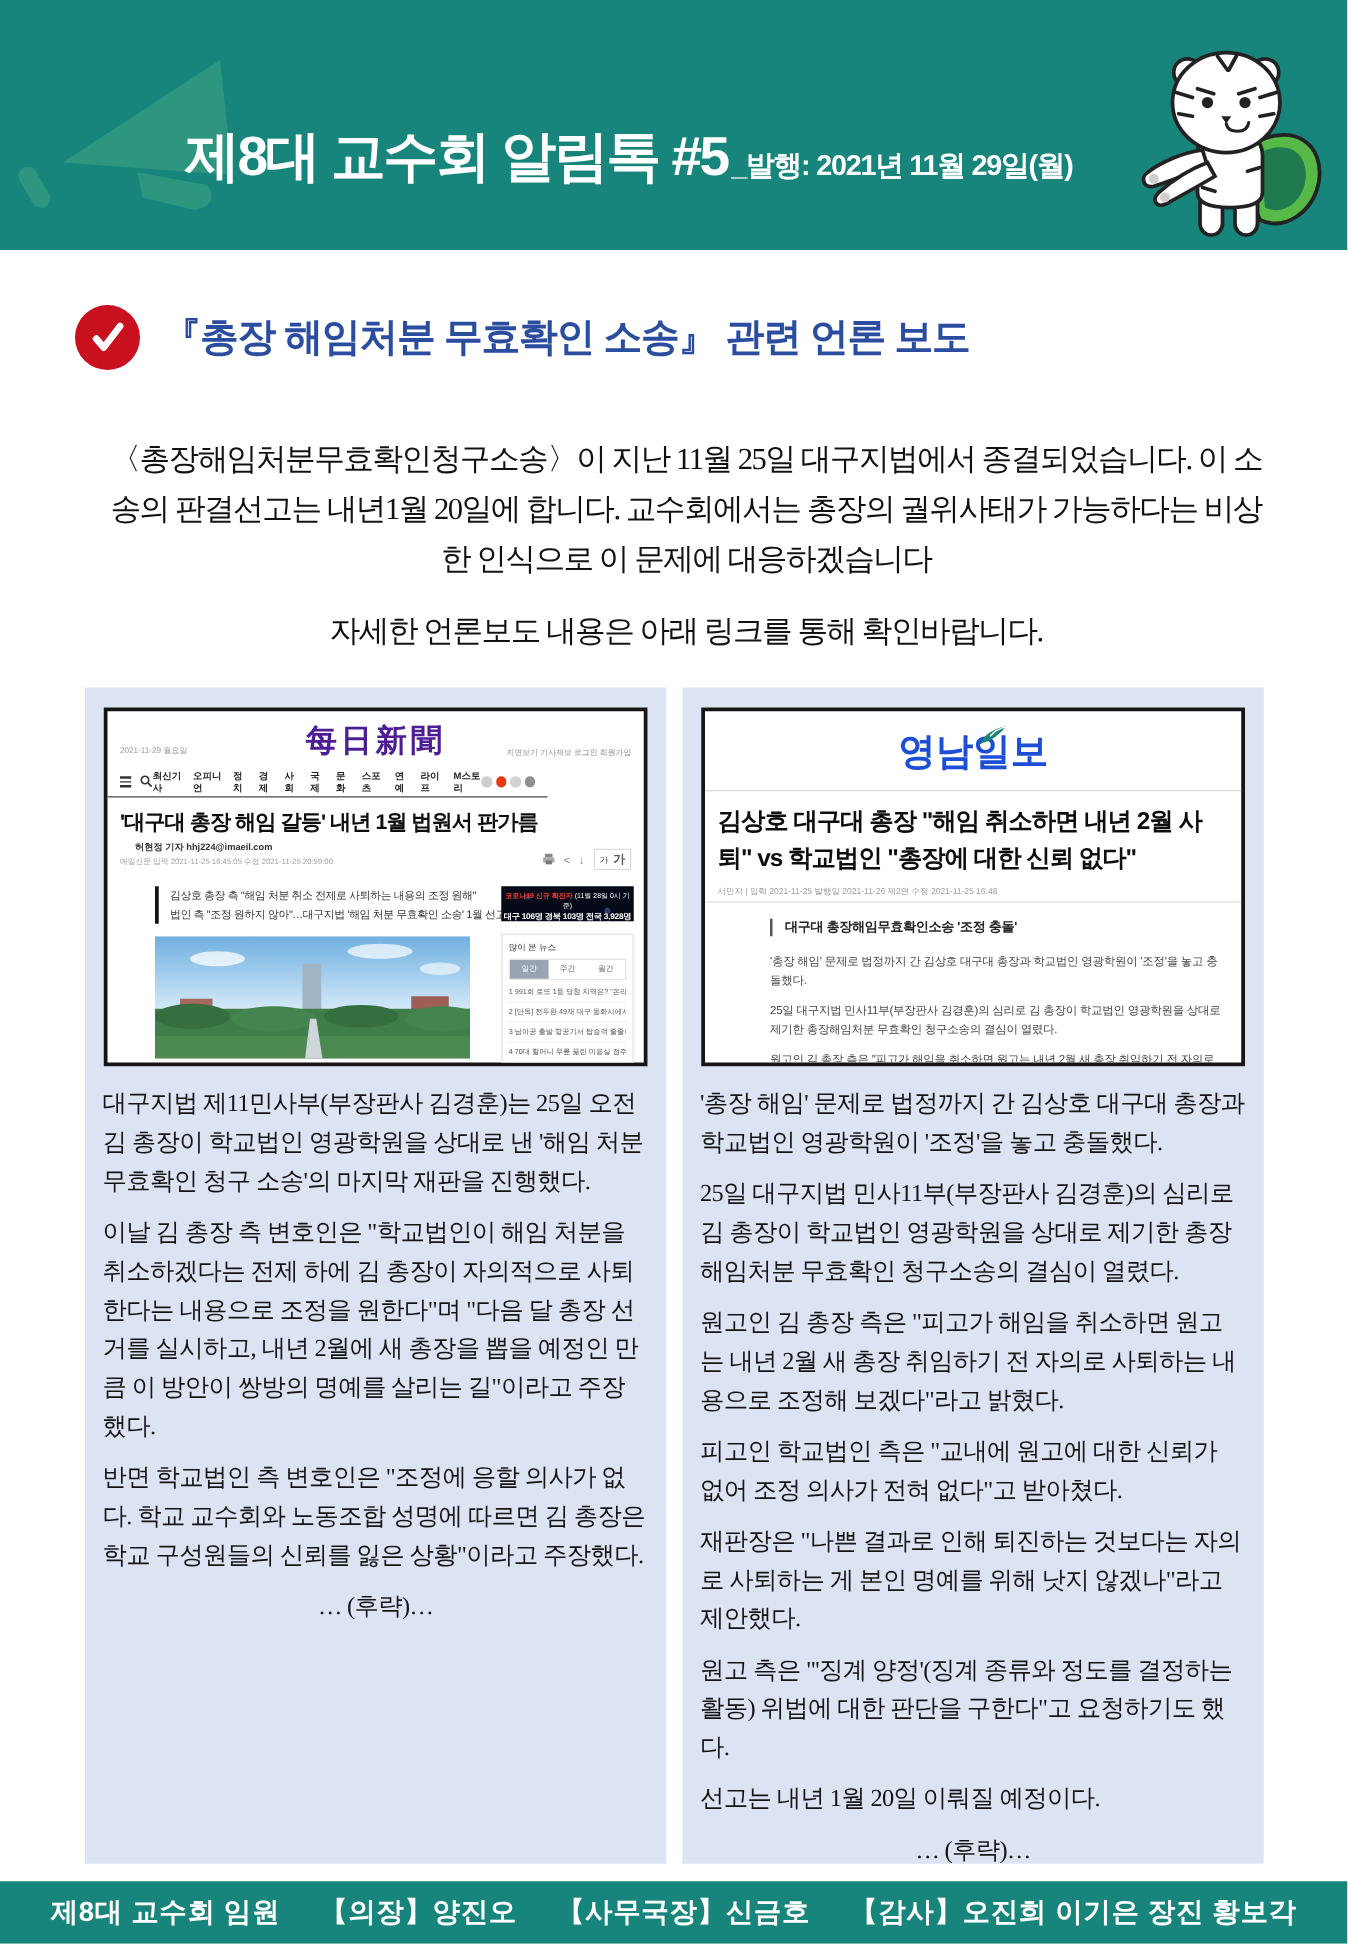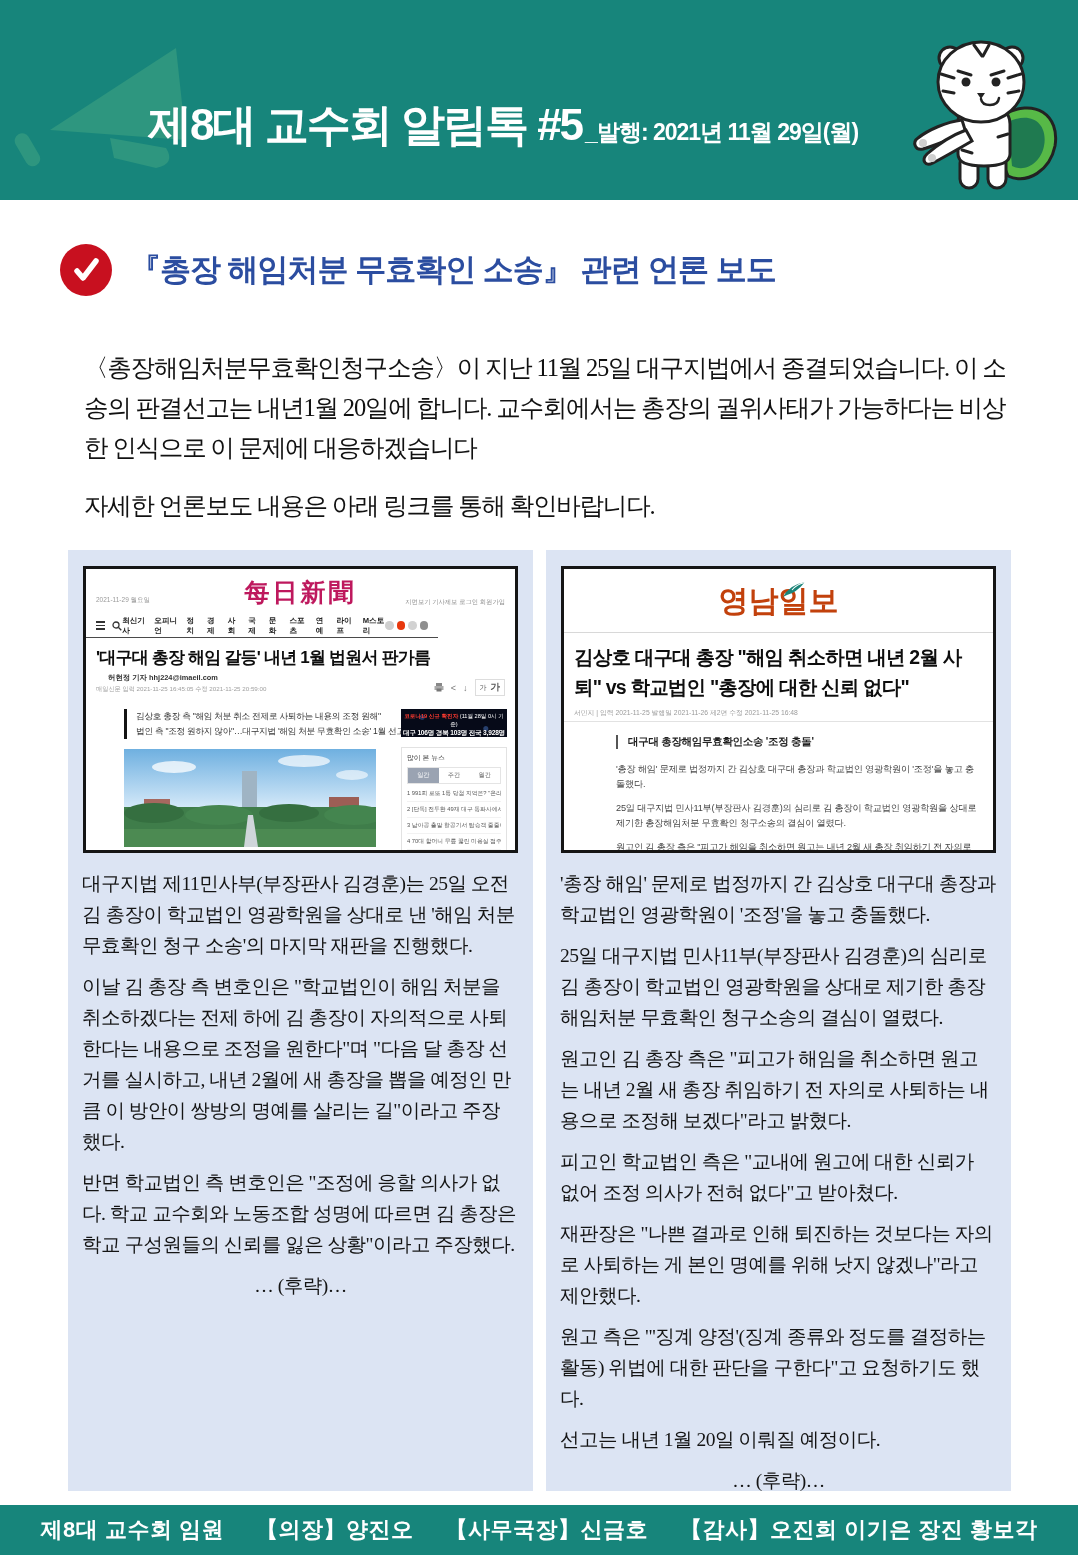--- a/index.html
+++ b/index.html
@@ -18,39 +18,39 @@
   
   .check-row{position:absolute;left:60px;top:244px;display:flex;align-items:center;gap:18px;}
   .check-circle{width:52px;height:52px;border-radius:50%;background:#c8101f;
        display:flex;align-items:center;justify-content:center;flex:none;}
   .section-title{font-size:31px;font-weight:bold;color:#2b4da0;letter-spacing:-1px;}
 
   
   .intro{position:absolute;left:84px;top:348px;width:930px;
        font-family:"Liberation Serif","DejaVu Serif",serif;
        font-size:24.5px;letter-spacing:-1.2px;line-height:40px;color:#111;}
-  .intro p{margin:0 0 18px 0;}
+  .intro p{margin:0 0 18px 0;text-align:center;}
 
   
   .panel{position:absolute;top:550px;width:465px;height:941px;background:#dce4f3;}
   .panel-left{left:68px;}
   .panel-right{left:546px;}
   .card{position:absolute;left:15px;top:16px;width:429px;height:281px;background:#fff;
        border:3px solid #151515;overflow:hidden;}
   .article{position:absolute;left:14px;top:318px;width:437px;
        font-family:"Liberation Serif","DejaVu Serif",serif;
        font-size:19.5px;line-height:31px;letter-spacing:-0.5px;color:#141414;}
   .article p{margin:0 0 10px 0;}
   .ellipsis{text-align:center;margin-top:4px;}
 
   
   .m-date{position:absolute;left:10px;top:27px;font-size:6.5px;color:#9a9a9a;}
   .m-logo{position:absolute;left:0;right:0;top:7px;text-align:center;
        font-family:"Liberation Serif",serif;font-size:25px;font-weight:bold;
-       letter-spacing:3px;color:#be185d;}
+       letter-spacing:3px;color:#4c1d95;}
   .m-toplinks{position:absolute;right:10px;top:29px;font-size:6.3px;color:#8d8d8d;}
   .m-nav{position:absolute;left:0;top:45px;width:352px;height:24px;
        border-bottom:1.6px solid #4a4a4a;display:flex;align-items:center;
        padding:0 10px;box-sizing:border-box;}
   .m-burger{width:11px;display:flex;flex-direction:column;gap:2px;margin-right:7px;}
   .m-burger i{display:block;height:1.6px;background:#333;}
   .m-menu{display:flex;gap:9px;font-size:7.6px;font-weight:bold;color:#222;margin:0 auto;}
   .m-dots{display:flex;gap:3px;align-items:center;}
   .dot{width:8.5px;height:8.5px;border-radius:50%;}
   .m-headline{position:absolute;left:10px;top:77px;font-size:17px;font-weight:bold;
@@ -74,21 +74,21 @@
        border:1px solid #e2e2e2;padding:5px 5px 0 5px;box-sizing:border-box;}
   .m-news-title{font-size:6.8px;color:#333;margin-bottom:4px;}
   .m-tabs{display:flex;border:1px solid #e4e4e4;margin-bottom:2px;}
   .m-tab{flex:1;text-align:center;font-size:6.2px;padding:3px 0;color:#666;background:#fff;}
   .m-tab.active{background:#9aa3b2;color:#fff;}
   .m-item{font-size:5.8px;color:#555;padding:3px 0;border-bottom:1px solid #f2f2f2;
        white-space:nowrap;overflow:hidden;}
 
   
   .y-logo-row{position:absolute;left:0;right:0;top:12px;text-align:center;}
-  .y-logo{font-size:30px;font-weight:bold;color:#c2410c;letter-spacing:0px;
+  .y-logo{font-size:30px;font-weight:bold;color:#1d4ed8;letter-spacing:0px;
        position:relative;display:inline-block;}
   .y-leaf{position:absolute;top:-9px;left:52%;}
   .y-div1{position:absolute;left:0;top:63px;width:429px;border-bottom:1px solid #d8d8d8;}
   .y-headline{position:absolute;left:10px;top:73px;width:412px;font-size:19.5px;
        font-weight:bold;line-height:1.55;color:#0e0e0e;letter-spacing:-0.8px;}
   .y-byline{position:absolute;left:10px;top:139px;font-size:6.8px;color:#9a9a9a;}
   .y-div2{position:absolute;left:0;top:152px;width:429px;border-bottom:1px solid #e2e2e2;}
   .y-subhead{position:absolute;left:52px;top:166px;border-left:2.5px solid #555;
        padding-left:10px;font-size:10.5px;font-weight:bold;color:#222;letter-spacing:-0.3px;}
   .y-paras{position:absolute;left:52px;top:193px;width:362px;font-size:9.2px;

